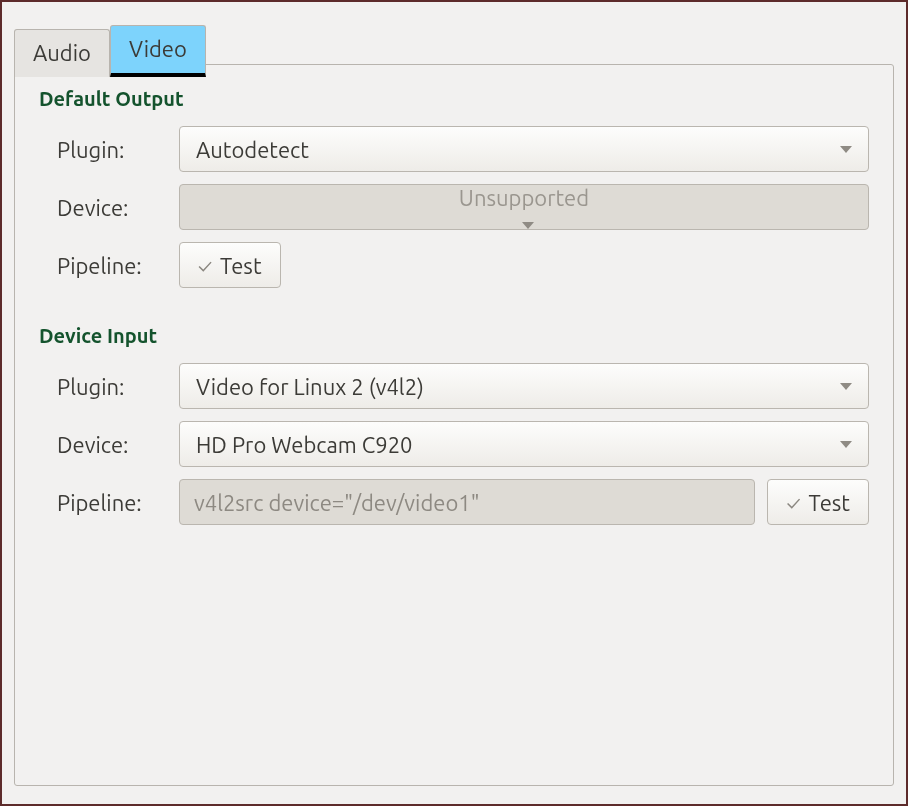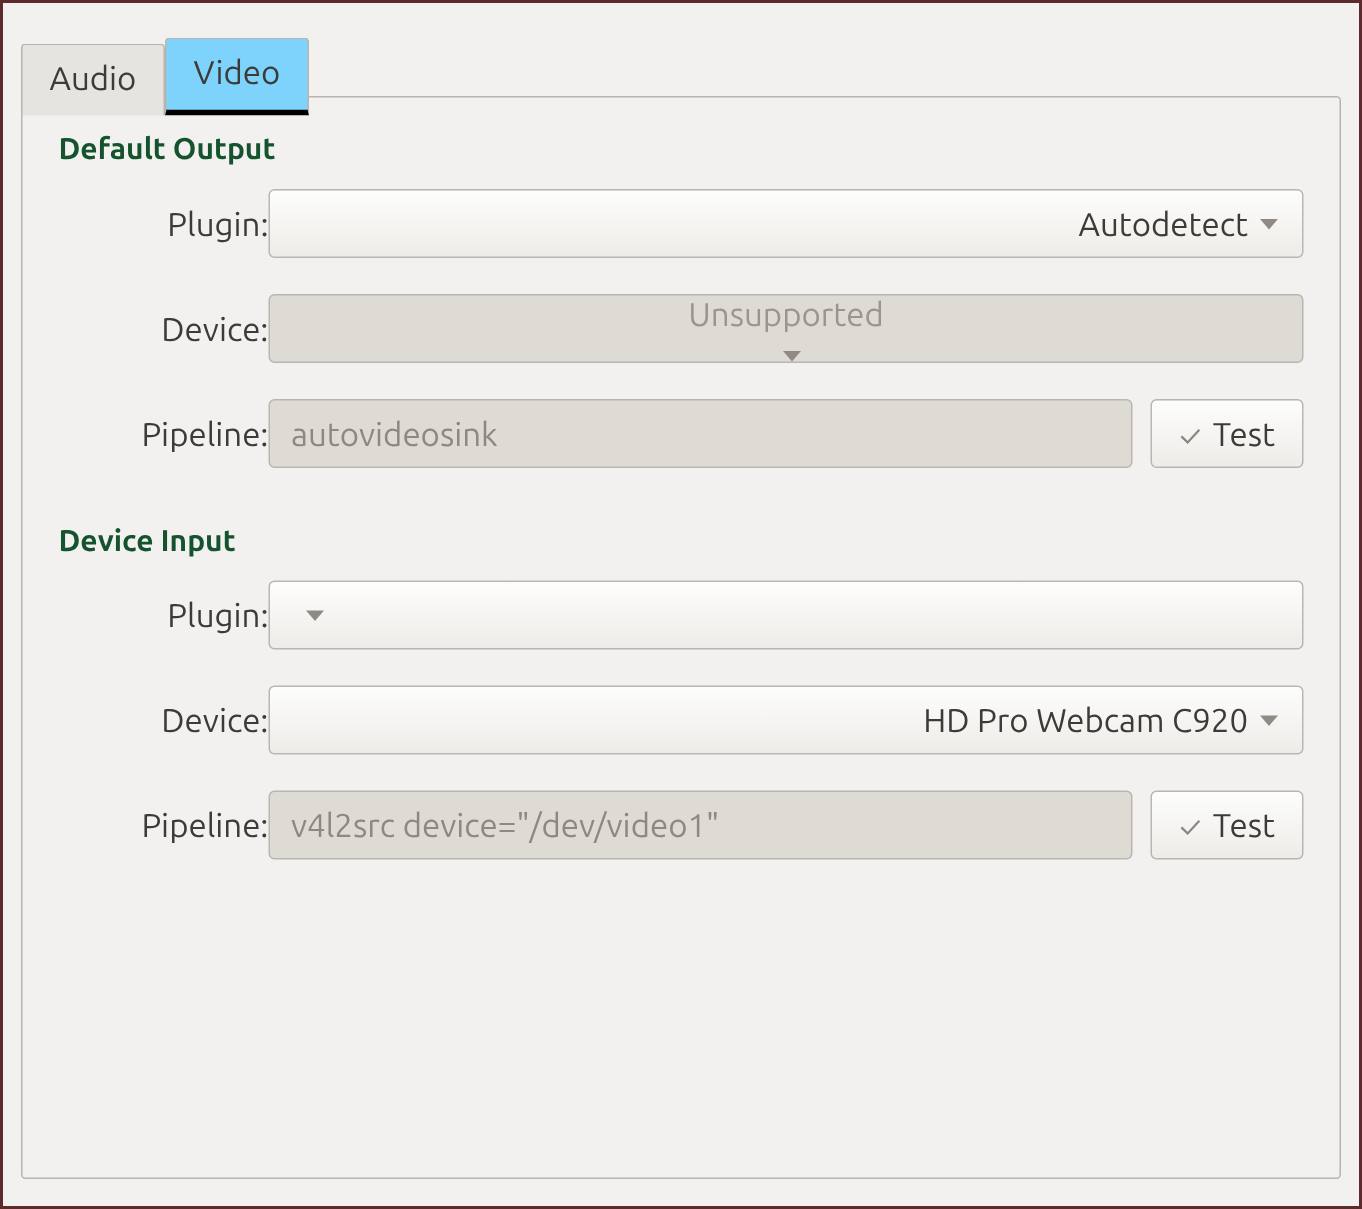--- a/index.html
+++ b/index.html
@@ -52,22 +52,21 @@
   .section-title {
     font-weight: bold;
     font-size: 20px;
     margin-bottom: 16px;
     color: #14532d;
   }
   .section + .section { margin-top: 36px; }
   .row {
     display: flex;
     align-items: center;
-    margin-bottom: 24px;
-    text-align: right;
+    margin-bottom: 12px;
   }
   .row-label {
     width: 140px;
     padding-left: 18px;
     font-size: 22px;
   }
   .row-controls {
     flex: 1;
     display: flex;
     gap: 12px;
@@ -167,38 +166,36 @@
           <div class="combo disabled">
             <span class="combo-text">Unsupported</span>
             <span class="combo-arrow"></span>
           </div>
         </div>
       </div>
 
       <div class="row">
         <div class="row-label">Pipeline:</div>
         <div class="row-controls">
-          <div class="entry">
-            <span>autovideosink</span>
-          </div>
           <div class="btn">
             <span class="check">✓</span>
             <span>Test</span>
           </div>
         </div>
       </div>
     </div>
 
     <div class="section">
       <div class="section-title">Device Input</div>
 
       <div class="row">
         <div class="row-label">Plugin:</div>
         <div class="row-controls">
           <div class="combo">
+            <span class="combo-text">Video for Linux 2 (v4l2)</span>
             <span class="combo-arrow"></span>
           </div>
         </div>
       </div>
 
       <div class="row">
         <div class="row-label">Device:</div>
         <div class="row-controls">
           <div class="combo">
             <span class="combo-text">HD Pro Webcam C920</span>

